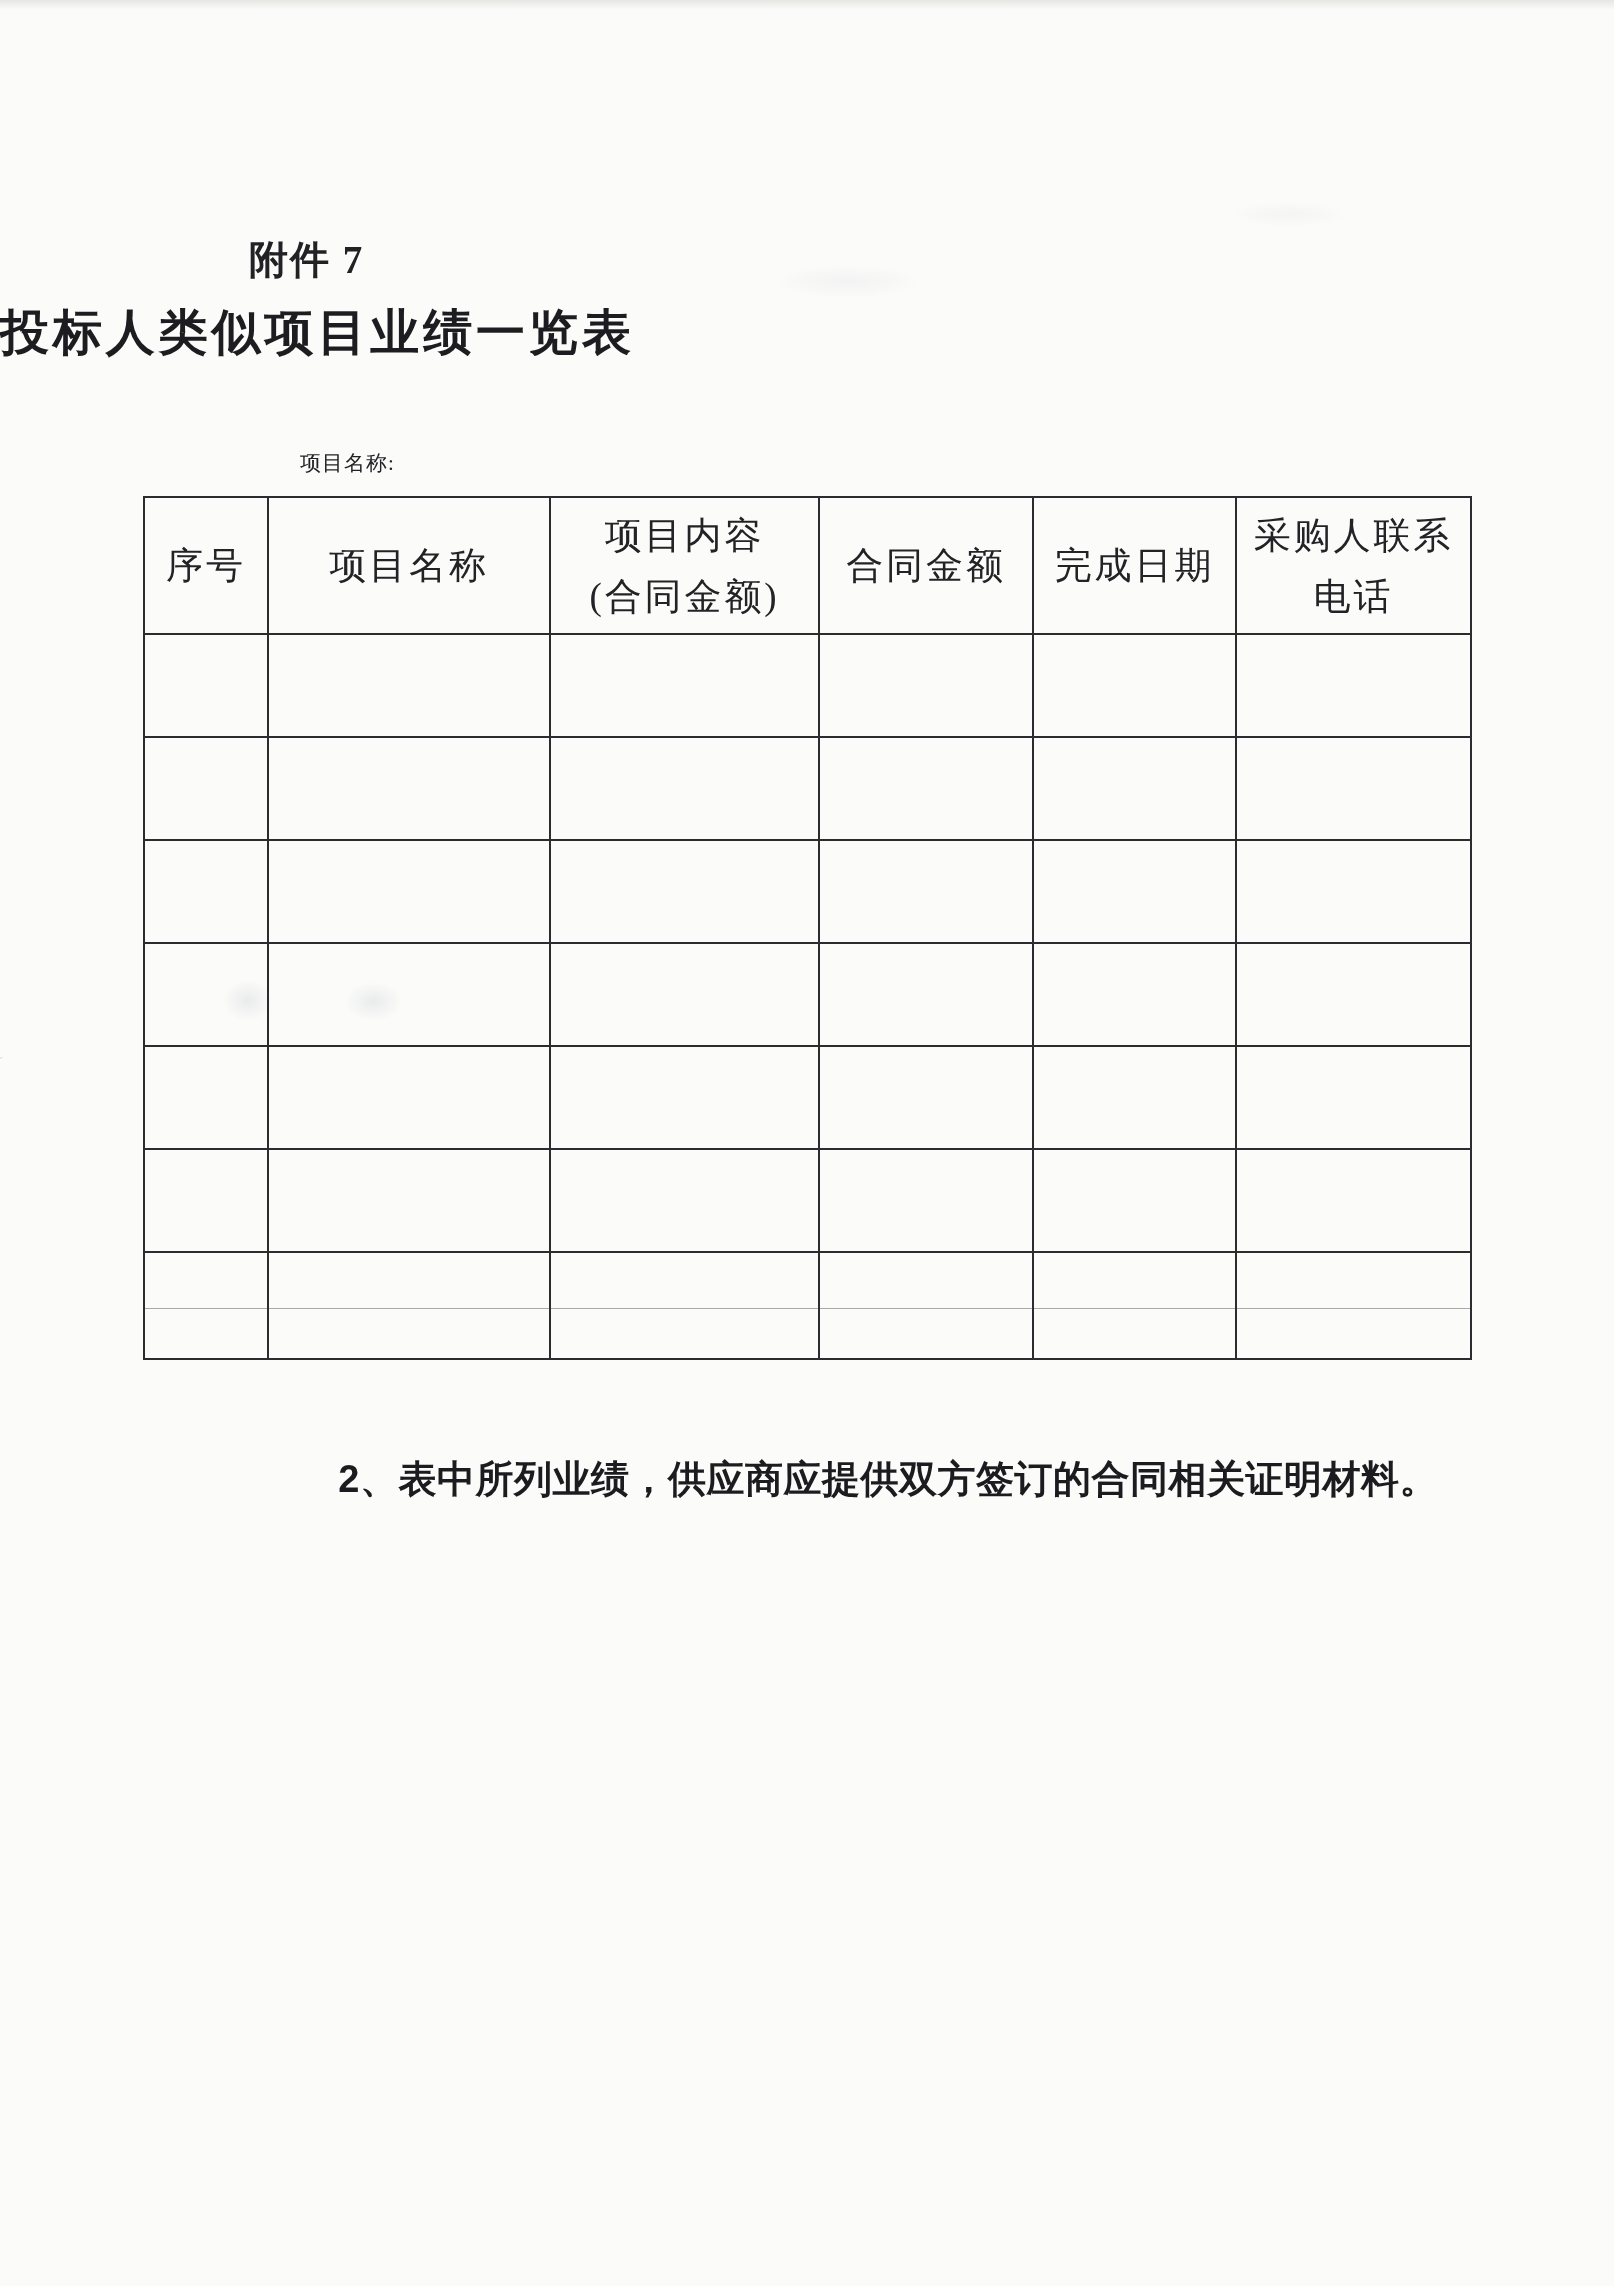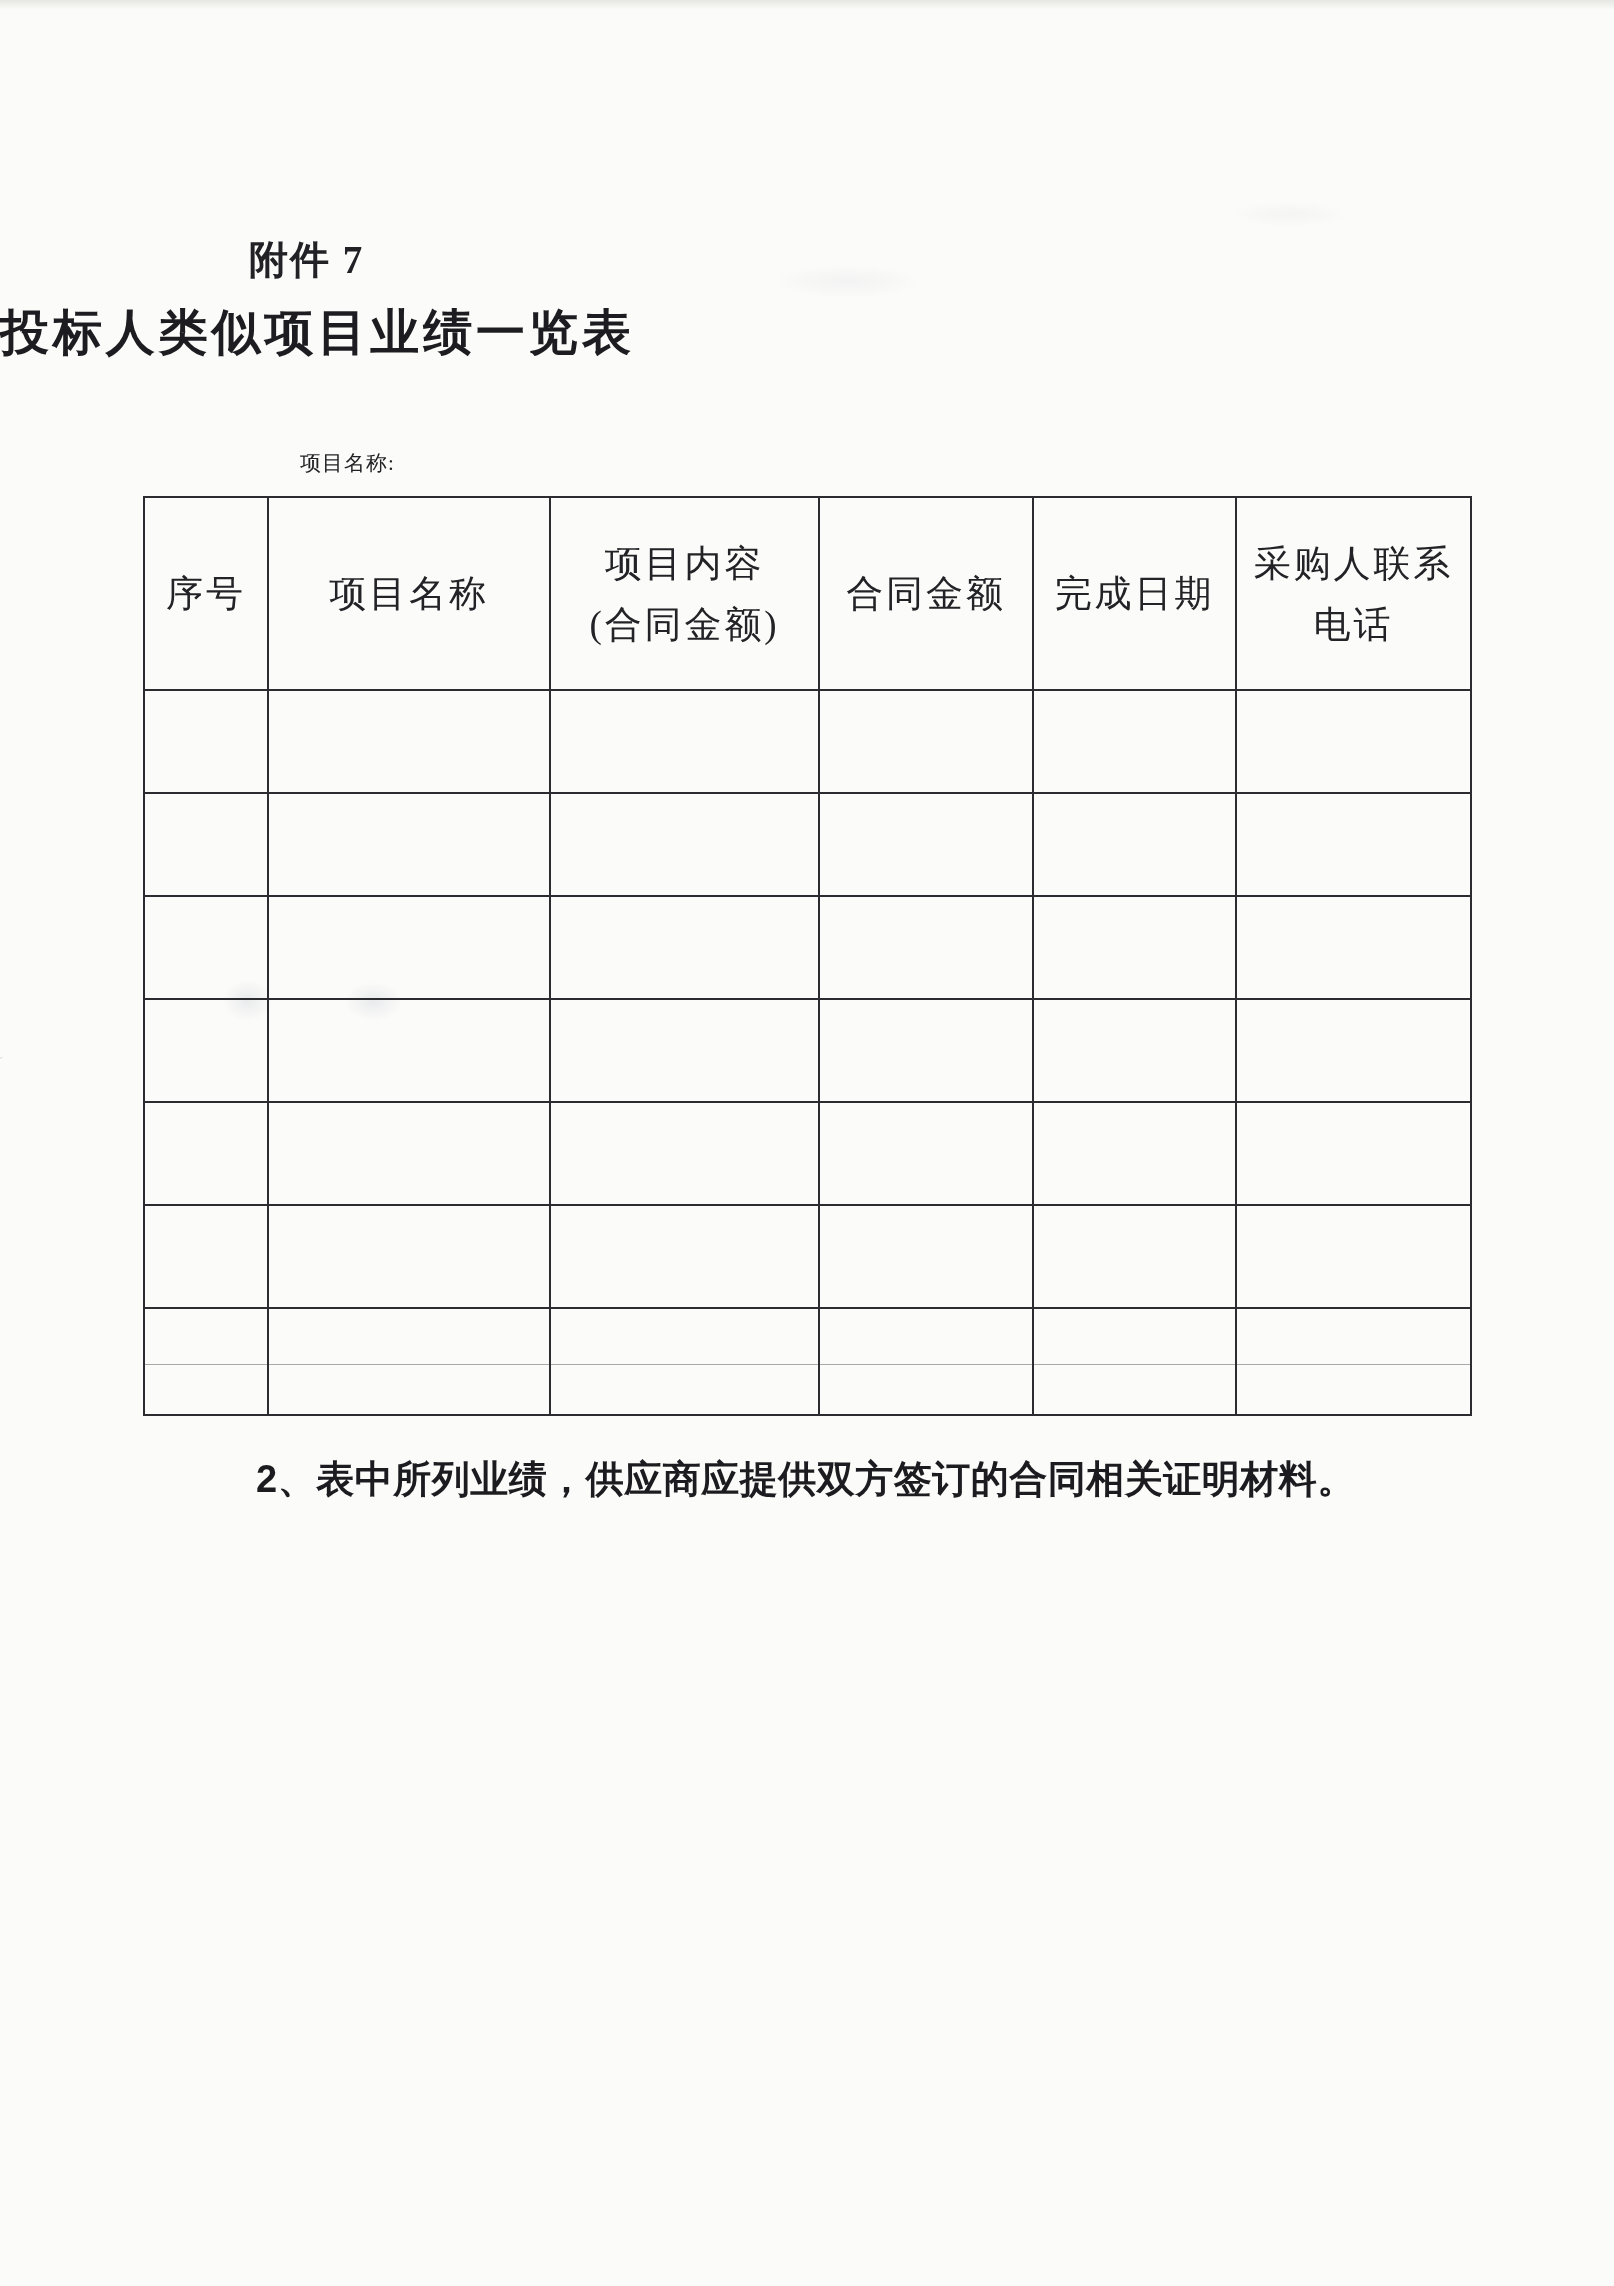--- a/index.html
+++ b/index.html
@@ -81,21 +81,21 @@
     table-layout: fixed;
     background: transparent;
   }
   .perf-table th, .perf-table td {
     border: 2px solid #2c2c30;
     padding: 0;
     vertical-align: middle;
     text-align: center;
   }
   .perf-table { border: 2.9px solid #2c2c30; }
-  .perf-table thead tr { height: 193px; }
+  .perf-table thead tr { height: 137px; }
   .perf-table th {
     font-weight: normal;
     font-size: 37px;
     letter-spacing: 2.9px;
     color: #232327;
   }
   .th-line { line-height: 61px; }
   .perf-table tbody tr { height: 103px; }
   .perf-table tbody tr:nth-child(7) { height: 56px; }
   .perf-table tbody tr:nth-child(8) { height: 51px; }
@@ -108,21 +108,21 @@
     left: 223px;
     top: 1447px;
     width: 1215px;
     font-family: "Liberation Sans", sans-serif;
     font-weight: bold;
     font-size: 38px;
     color: #1c1c20;
     letter-spacing: 0.5px;
   }
   .note-line { line-height: 65px; white-space: nowrap; }
-  .note-line.indent { padding-left: 33px; }
+  .note-line.indent { padding-left: 33px; text-align: right; }
 </style>
 </head>
 <body>
 
 <div class="scan-edge-top"></div>
 <div class="smudge s1"></div>
 <div class="smudge s2"></div>
 <div class="smudge s3"></div>
 <div class="smudge s4"></div>
 <div class="edge-mark"></div>

